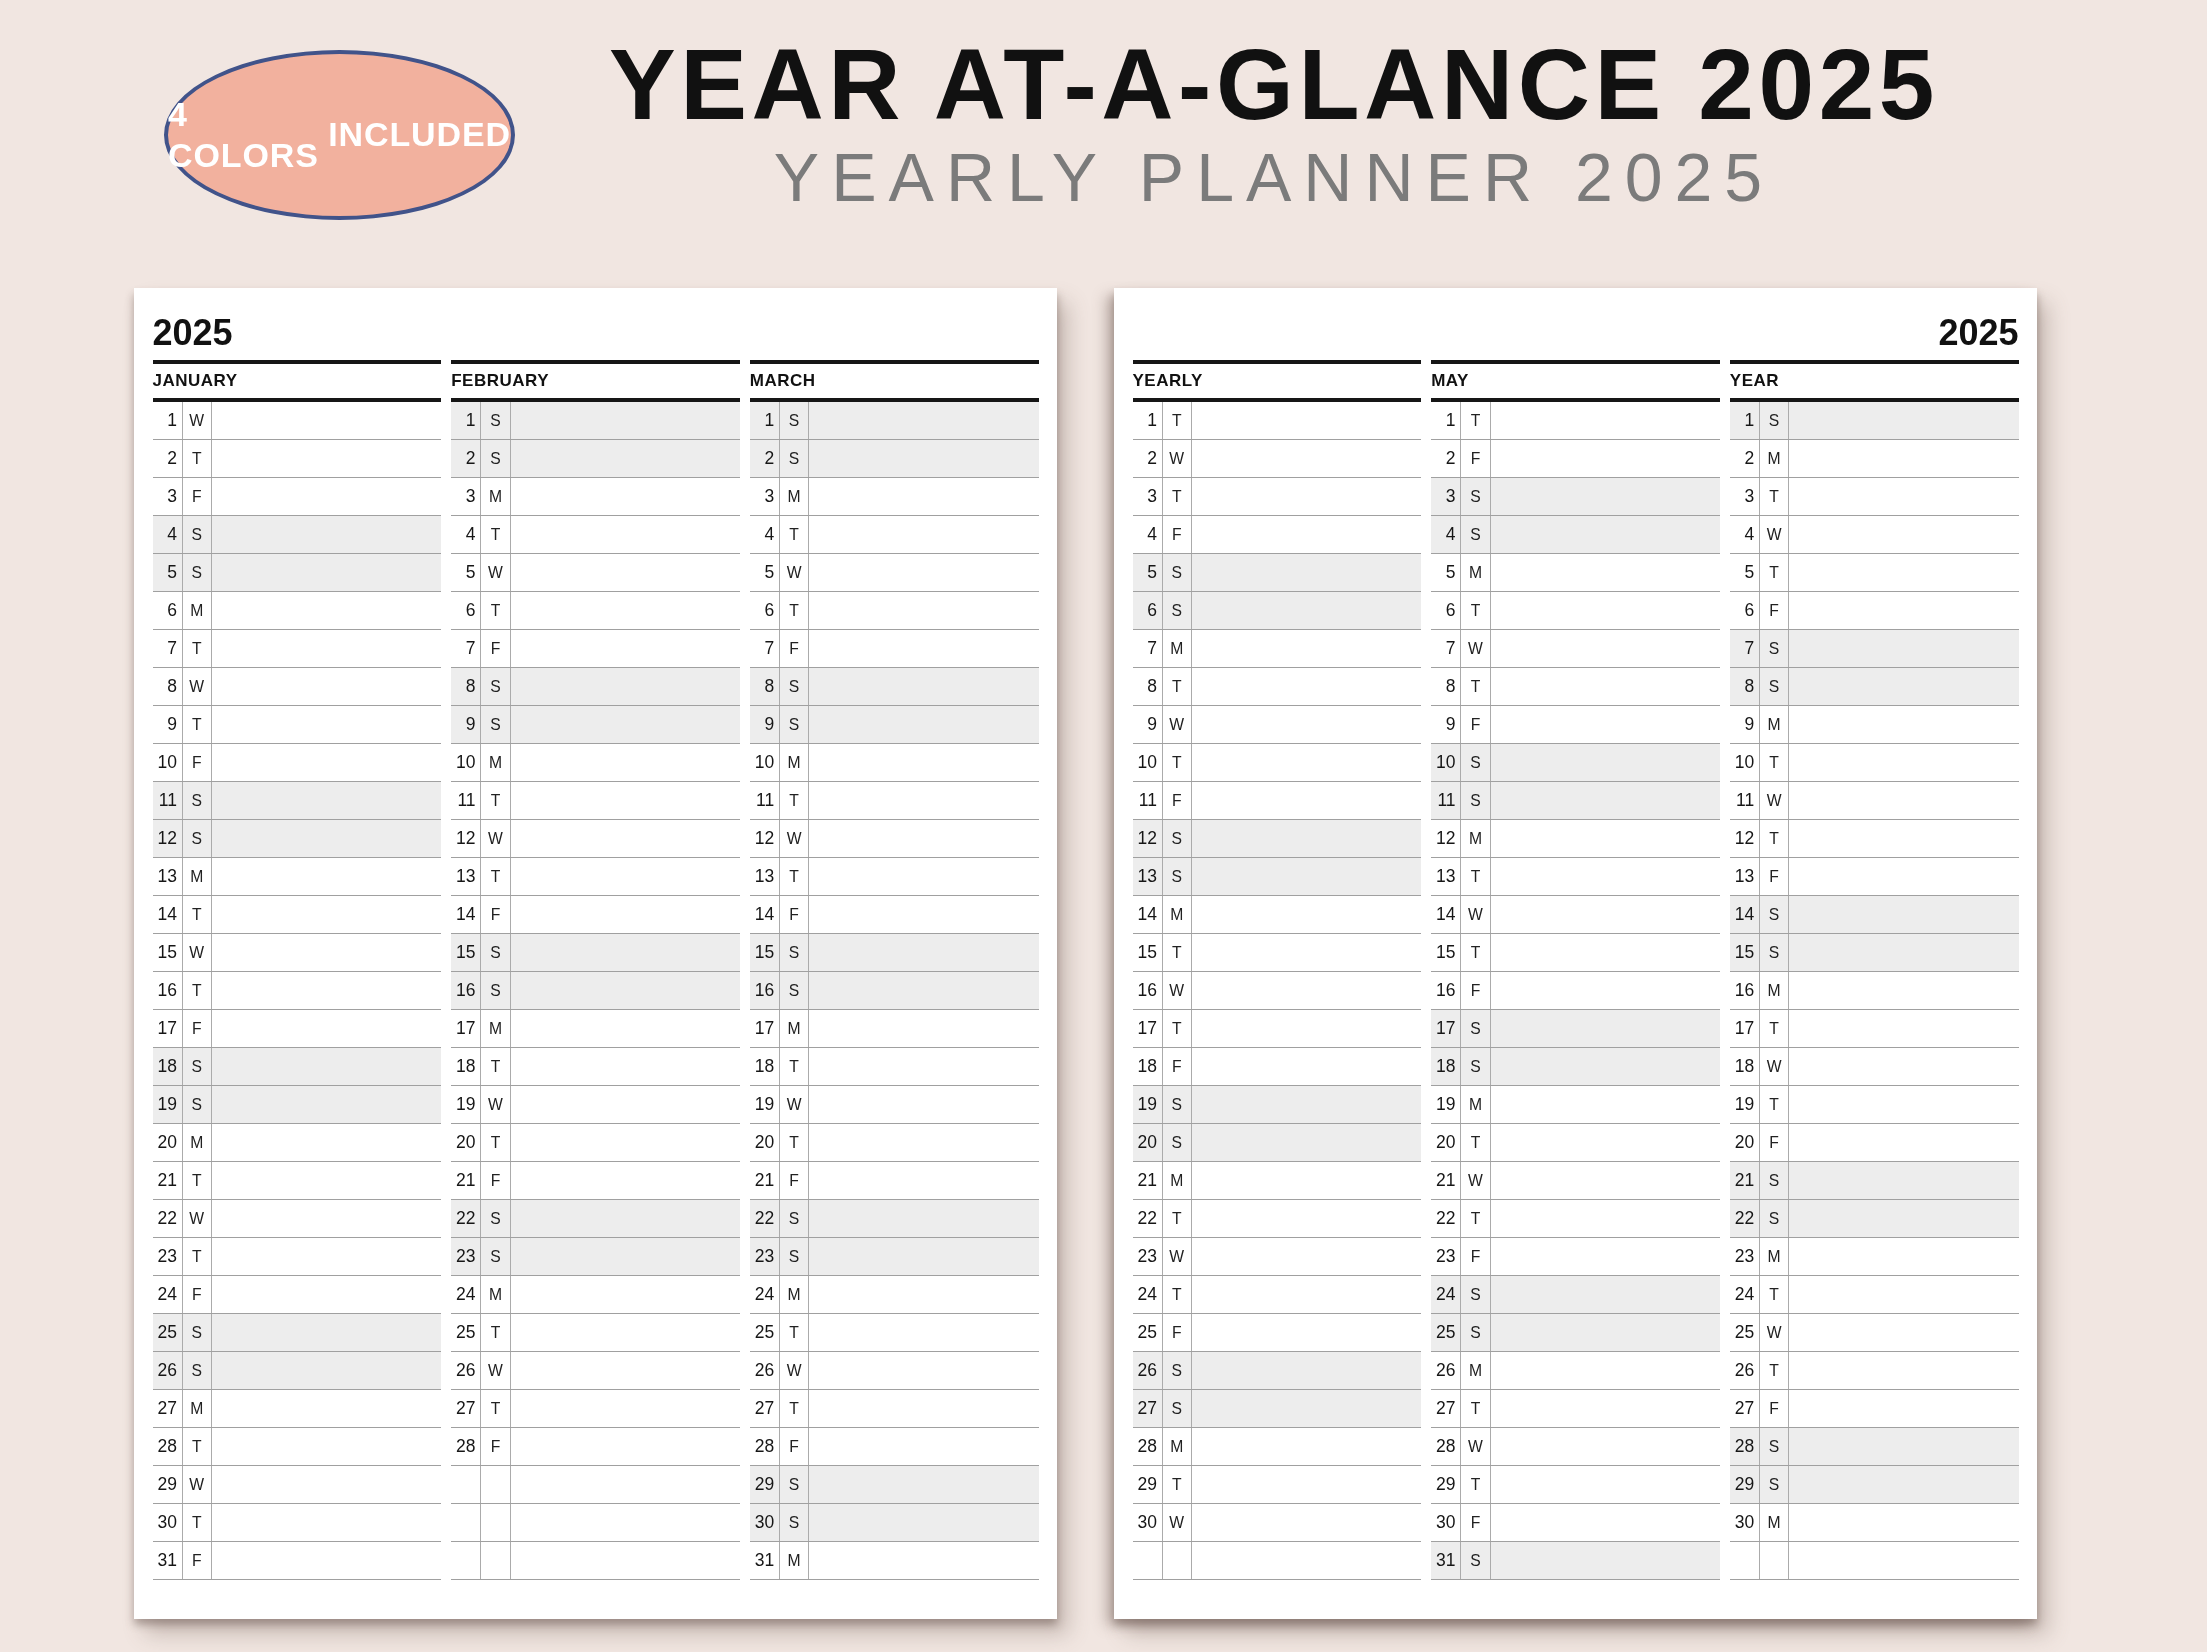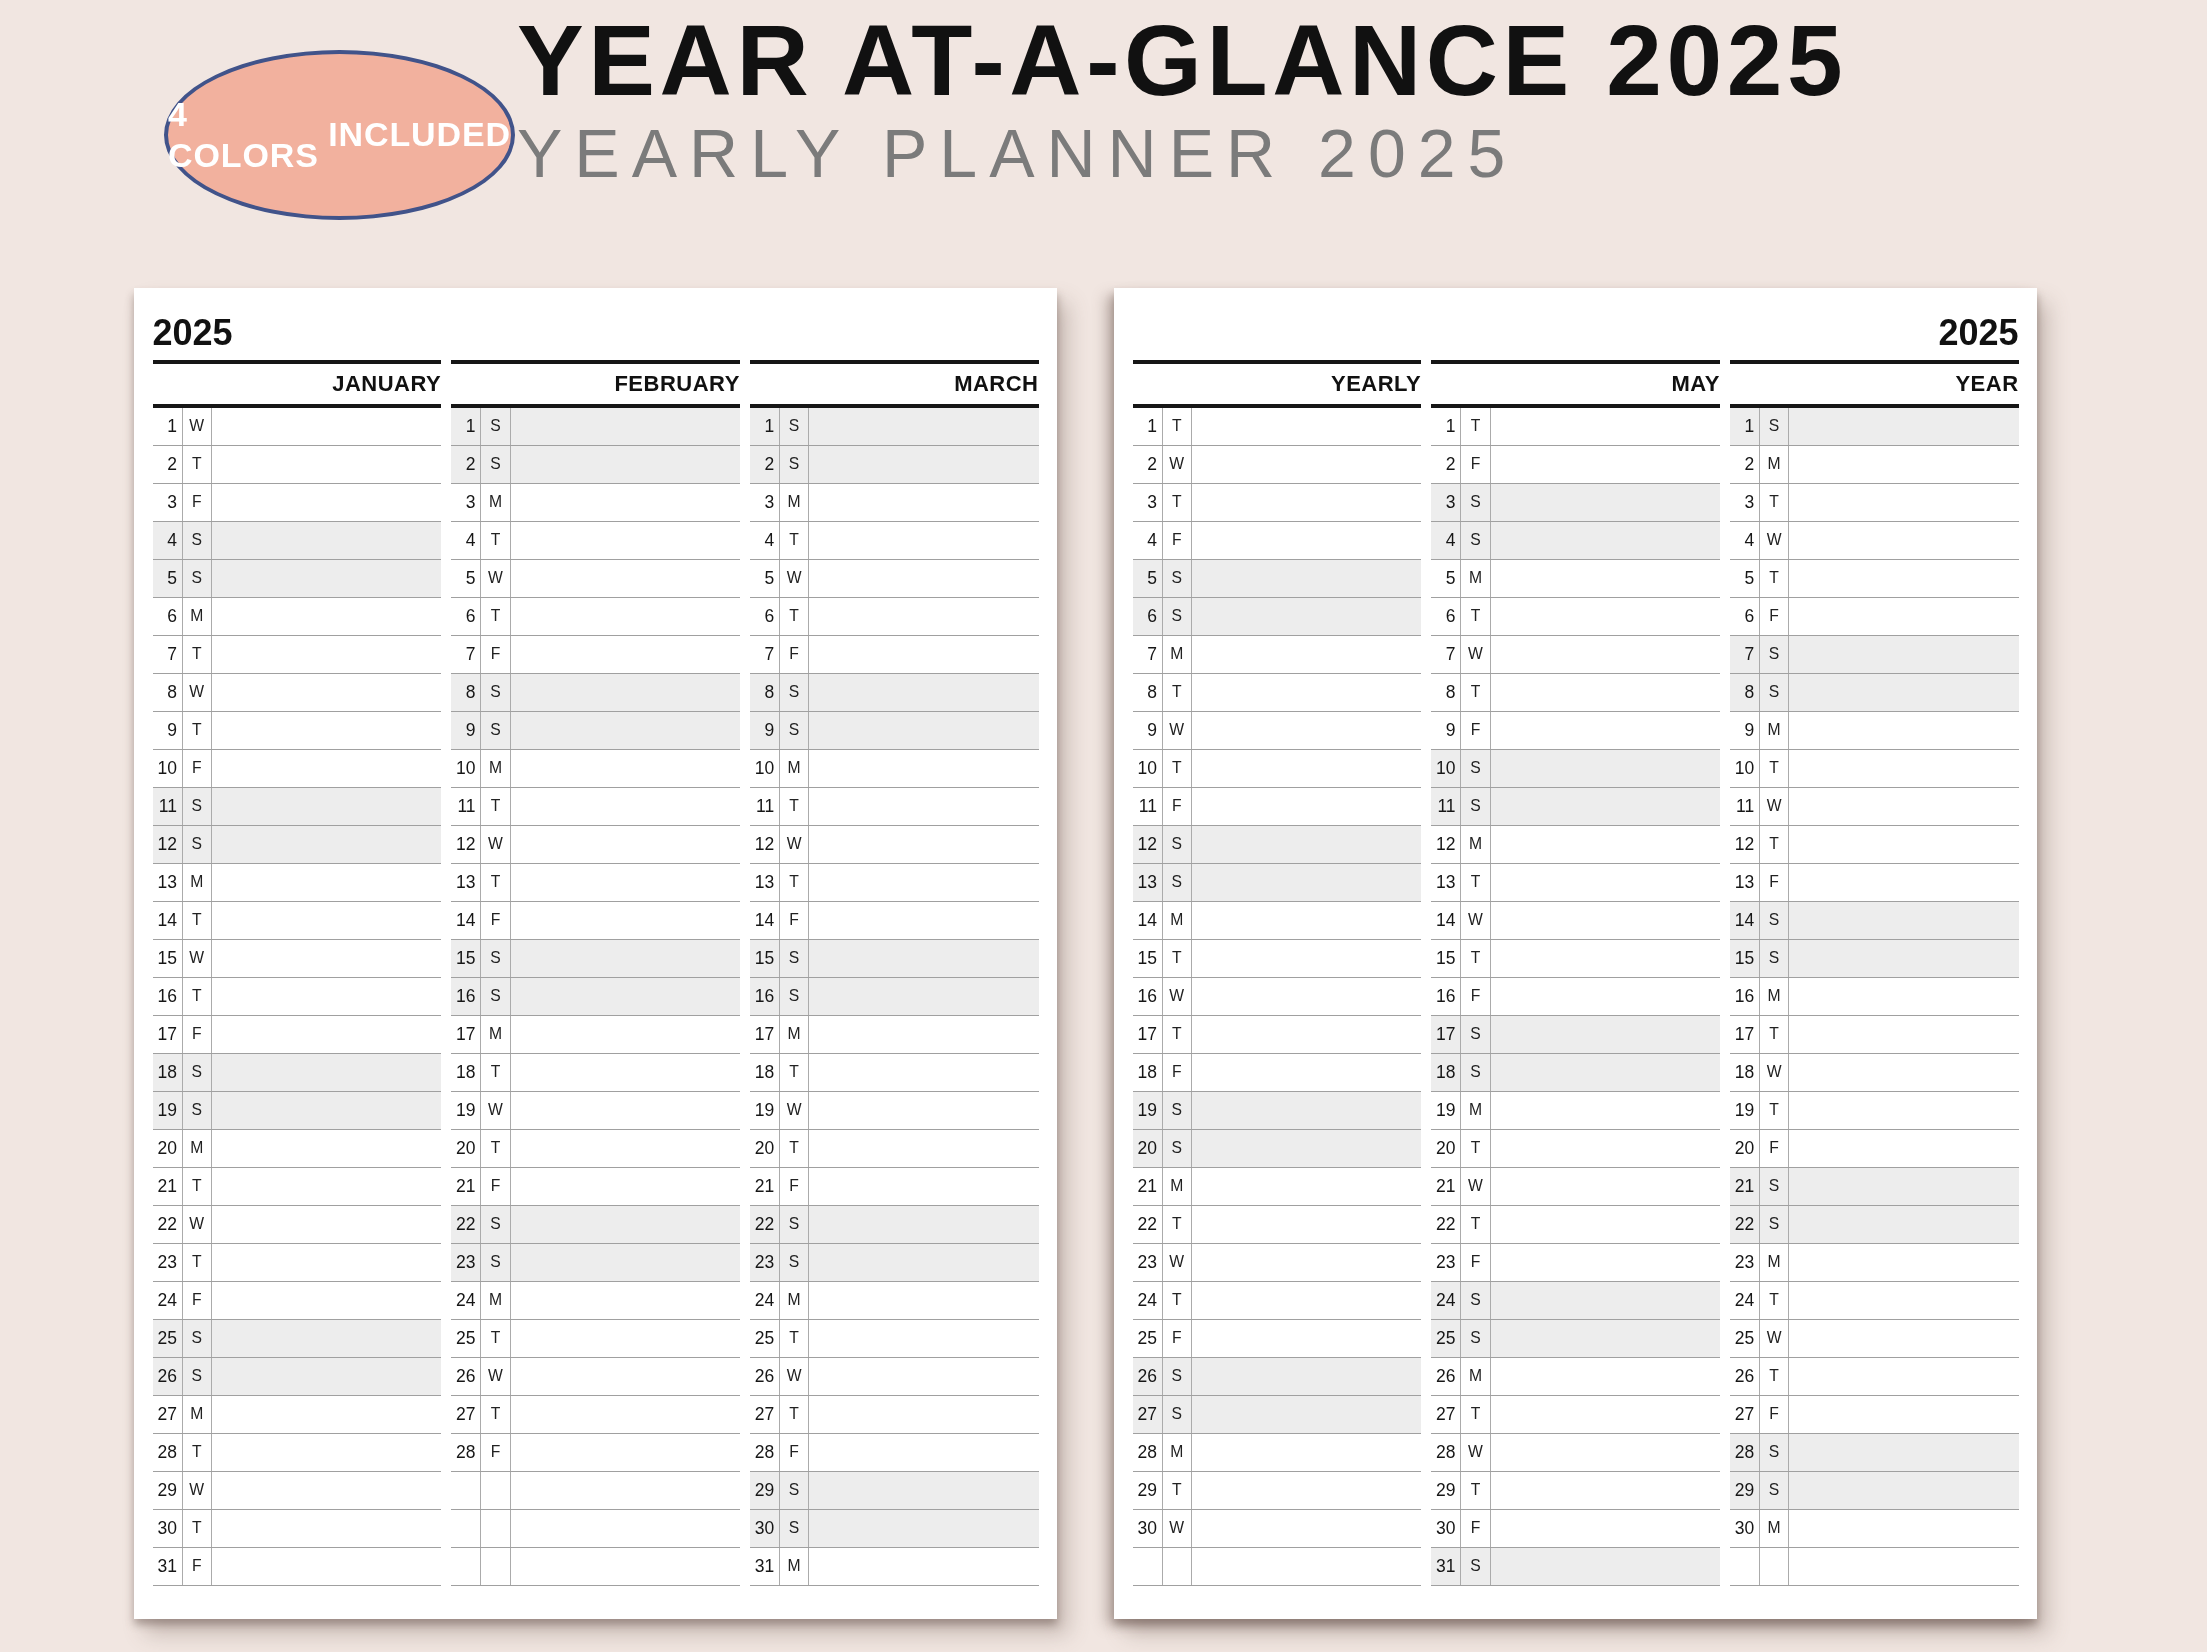--- a/index.html
+++ b/index.html
@@ -9,21 +9,21 @@
   
   .badge{
     position:absolute;left:164px;top:50px;width:351px;height:170px;
     background:var(--badge-fill,#f2b19e);
     border:4.6px solid var(--badge-border,#41538a);
     border-radius:50%;
     display:flex;align-items:center;justify-content:center;
     box-sizing:border-box;
   }
   .badge-line{color:#ffffff;font-weight:bold;font-size:34px;line-height:1.22;letter-spacing:0.9px;}
-  .titles{position:absolute;left:517px;top:3px;width:1514px;}
+  .titles{position:absolute;left:517px;top:27px;width:1514px;text-align:center;}
   .title{
     color:var(--title-color,#111111);
     font-size:100px;font-weight:600;line-height:1.15;letter-spacing:4.6px;white-space:nowrap;
   }
   .subtitle{
     color:var(--subtitle-color,#7b7b7b);
     font-size:68px;font-weight:400;letter-spacing:12px;line-height:1.05;margin-top:0;white-space:nowrap;
   }
 
   
@@ -37,21 +37,21 @@
     box-shadow:-9.2px 7.4px 13px rgba(110,88,80,.35), 0 5.5px 8.3px rgba(95,75,68,.45), 11px 14.8px 20px rgba(110,88,80,.30);
   }
   .year{font-size:36px;font-weight:bold;color:#111;line-height:1.15;height:41px;margin-bottom:7.4px;}
   .year-left{text-align:left;}
   .year-right{text-align:right;}
 
   .months{display:flex;gap:10px;}
   .month-col{flex:1;min-width:0;}
   .rule{height:3.7px;background:var(--rule,#161616);}
   .month-name{
-    text-align:right;font-weight:bold;font-size:22px;letter-spacing:0.5px;color:#111;
+    text-align:left;font-weight:bold;font-size:17px;letter-spacing:0.5px;color:#111;
     padding:8.3px 0 7.4px;line-height:1.1;
   }
 
   .day-row{
     display:flex;height:38px;box-sizing:border-box;
     border-bottom:1.8px solid var(--grid,#a0a0a0);
     background:#ffffff;
   }
   .day-row.weekend{background:var(--shade,#ededed);}
   .cell{display:flex;align-items:center;box-sizing:border-box;}

